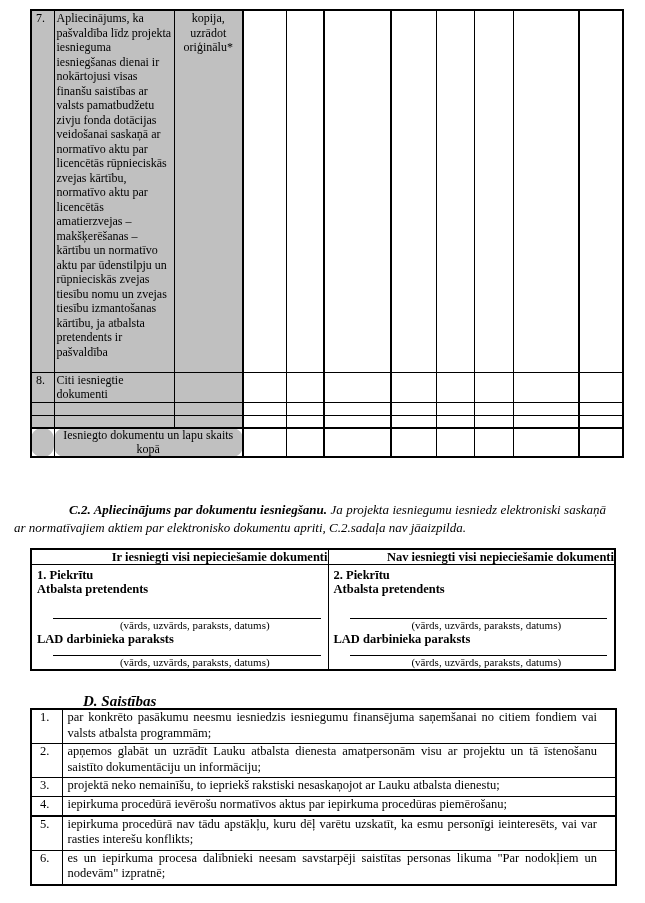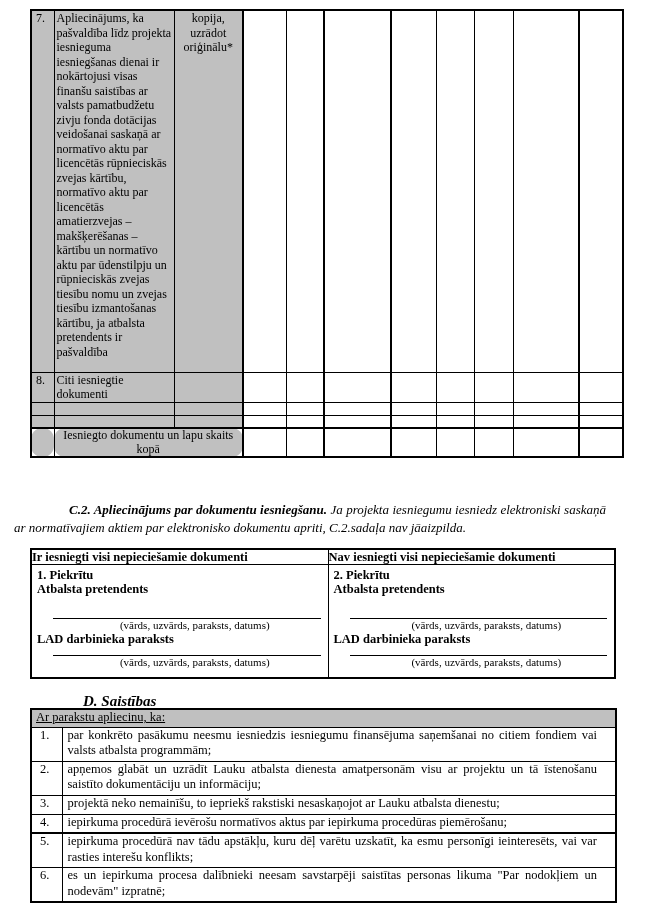--- a/index.html
+++ b/index.html
@@ -58,24 +58,24 @@
 
   
   .sig-table {
     position:absolute; left:30px; top:548px;
     width:584px;
     border-collapse:collapse; table-layout:fixed;
     border:2px solid #000;
   }
   .sig-table td { border:1px solid #000; vertical-align:top; }
   .sig-table td.hdr {
-    height:15px; text-align:left; font-weight:bold;
+    height:15px; text-align:right; font-weight:bold;
     font-size:12.5px; line-height:14px; vertical-align:middle;
   }
-  .sig-table td.body { height:84px; padding:3px 5px 8px 5px; }
+  .sig-table td.body { height:84px; padding:3px 5px 0 5px; }
   .sig-name { font-weight:bold; font-size:12.5px; line-height:14px; }
   .sig-rule { border-top:1px solid #000; margin-left:16px; margin-right:2px; height:0; }
   .sig-rule.first { margin-top:22px; }
   .sig-rule.second { margin-top:9px; }
   .sig-caption {
     font-size:11px; line-height:13px; text-align:center;
     padding-left:30px;
   }
 
   
@@ -229,23 +229,20 @@
     </table>
 
   <div class="d-title">D. Saistības</div>
 
   <table class="obl-table">
     <colgroup>
         <col style="width:31px">
         <col style="width:554px">
       </colgroup>
     <tbody>
-        <tr>
-      <td class="head gray" colspan="2"><span>Ar parakstu apliecinu, ka:</span></td>
-    </tr>
     <tr class="h2">
       <td class="onum">1.</td>
       <td class="otext">par konkrēto pasākumu neesmu iesniedzis iesniegumu finansējuma saņemšanai no citiem fondiem vai valsts atbalsta programmām;</td>
     </tr>
     <tr class="h2">
       <td class="onum">2.</td>
       <td class="otext">apņemos glabāt un uzrādīt Lauku atbalsta dienesta amatpersonām visu ar projektu un tā īstenošanu saistīto dokumentāciju un informāciju;</td>
     </tr>
     <tr class="h1">
       <td class="onum">3.</td>

